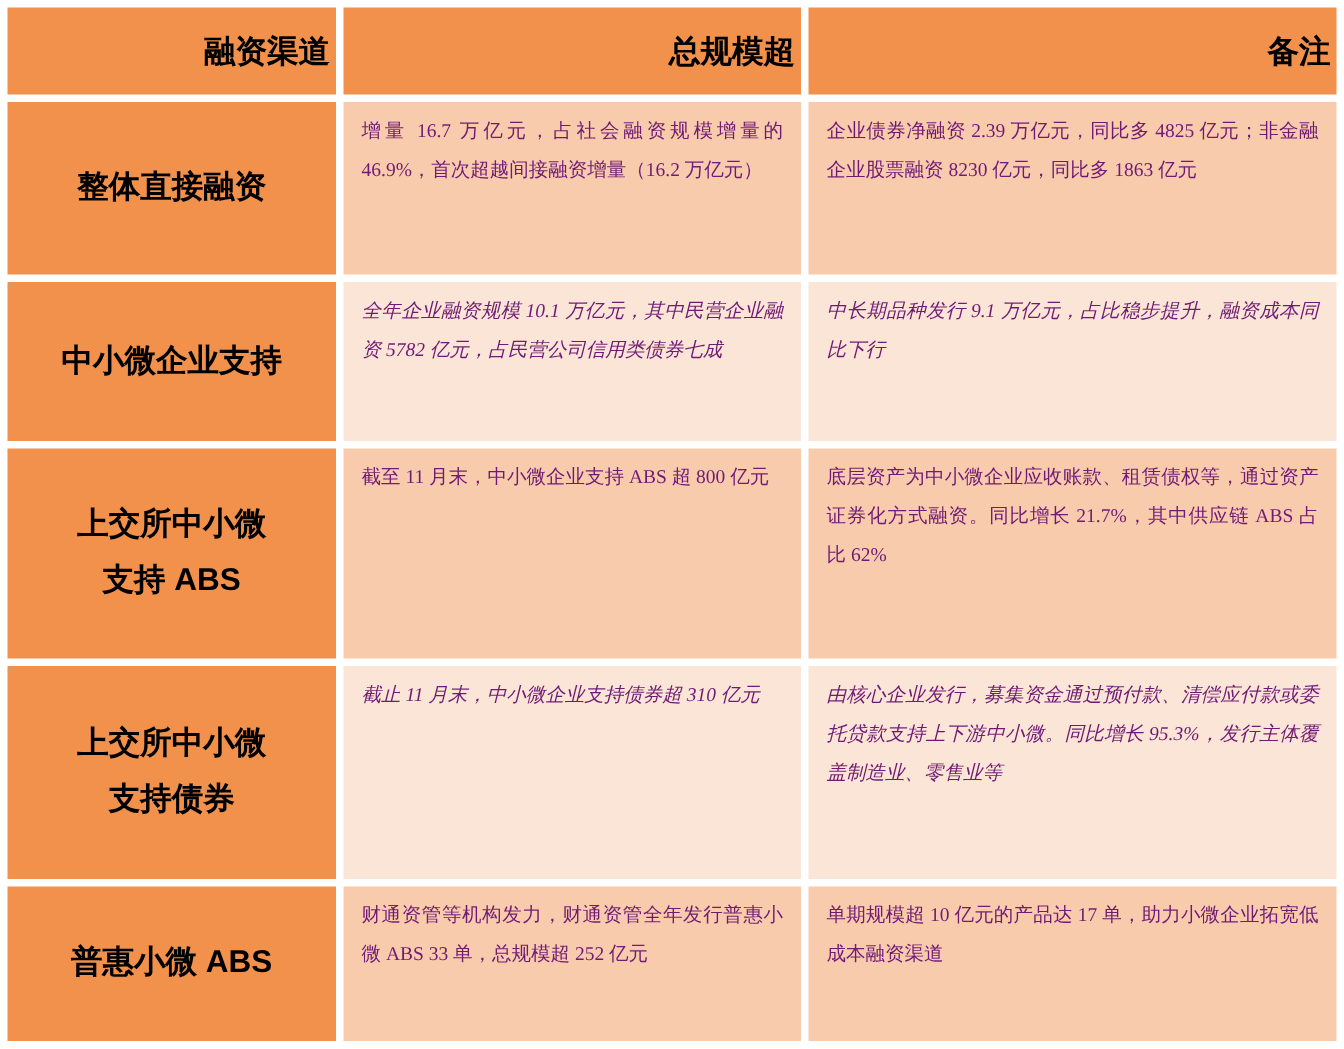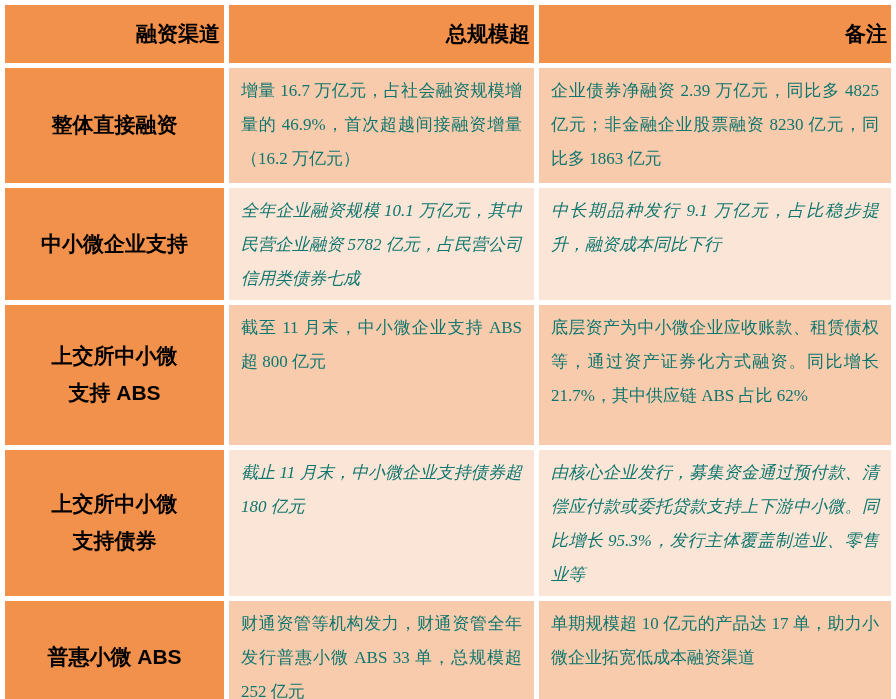--- a/index.html
+++ b/index.html
@@ -48,22 +48,22 @@
     font-size: 21px;
     font-weight: bold;
     text-align: center;
     vertical-align: middle;
     line-height: 1.75;
     white-space: pre-line;
     font-family: "Liberation Sans", sans-serif;
     padding: 0 6px;
   }
   td.data-cell {
-    color: #0f766e;
-    font-size: 17px;
+    color: #701a75;
+    font-size: 13px;
     line-height: 2.0;
     text-align: justify;
     vertical-align: top;
     padding: 6px 12px 4px 12px;
     font-family: "Liberation Serif", serif;
   }
   tr.band-a td.data-cell { background: #F8CBAD; }
   tr.band-b td.data-cell { background: #FBE5D6; font-style: italic; }
 </style>
 </head>
@@ -95,21 +95,21 @@
     </tr>
     <tr class="row-2 band-a">
       <td class="channel-cell">上交所中小微
 支持 ABS</td>
       <td class="data-cell">截至 11 月末，中小微企业支持 ABS 超 800 亿元</td>
       <td class="data-cell">底层资产为中小微企业应收账款、租赁债权等，通过资产证券化方式融资。同比增长 21.7%，其中供应链 ABS 占比 62%</td>
     </tr>
     <tr class="row-3 band-b">
       <td class="channel-cell">上交所中小微
 支持债券</td>
-      <td class="data-cell">截止 11 月末，中小微企业支持债券超 180 亿元</td>
+      <td class="data-cell">截止 11 月末，中小微企业支持债券超 310 亿元</td>
       <td class="data-cell">由核心企业发行，募集资金通过预付款、清偿应付款或委托贷款支持上下游中小微。同比增长 95.3%，发行主体覆盖制造业、零售业等</td>
     </tr>
     <tr class="row-4 band-a">
       <td class="channel-cell">普惠小微 ABS</td>
       <td class="data-cell">财通资管等机构发力，财通资管全年发行普惠小微 ABS 33 单，总规模超 252 亿元</td>
       <td class="data-cell">单期规模超 10 亿元的产品达 17 单，助力小微企业拓宽低成本融资渠道</td>
     </tr>
   </tbody>
 </table>
 

